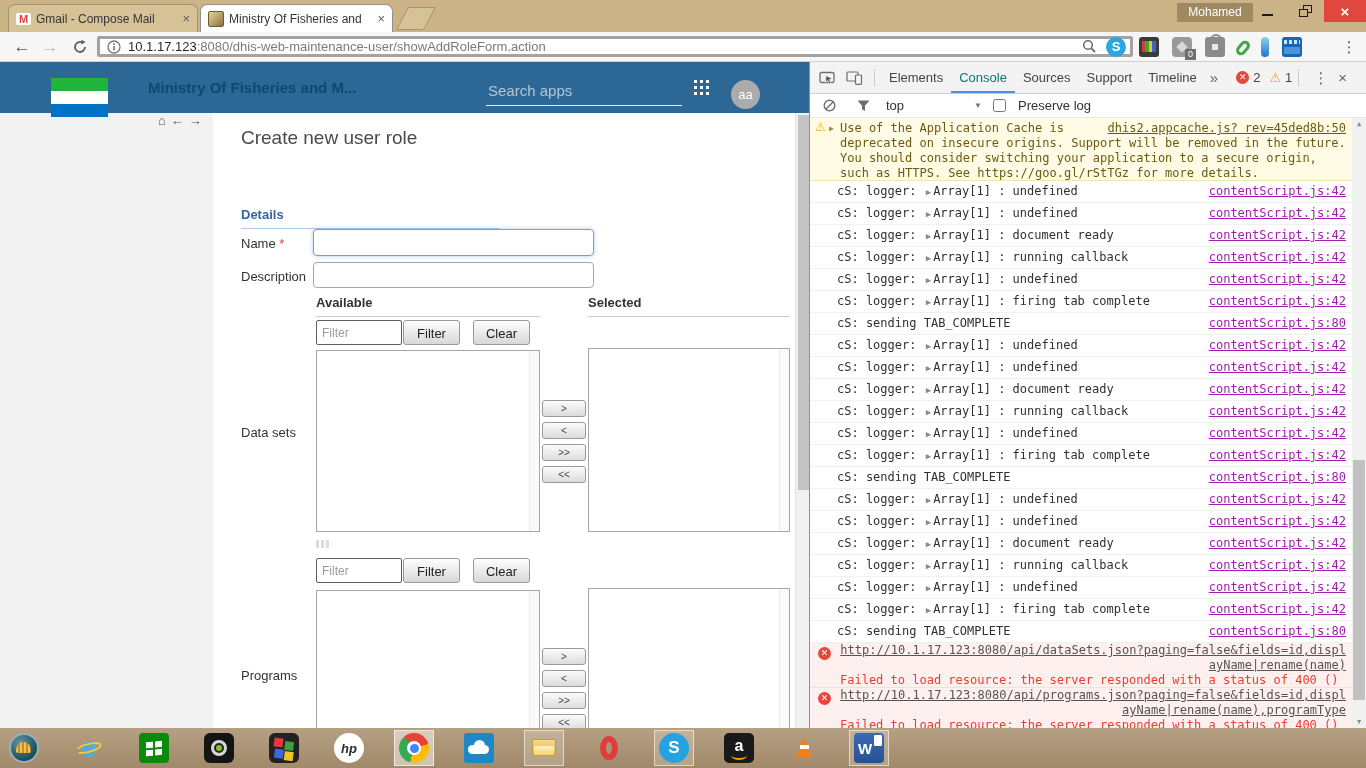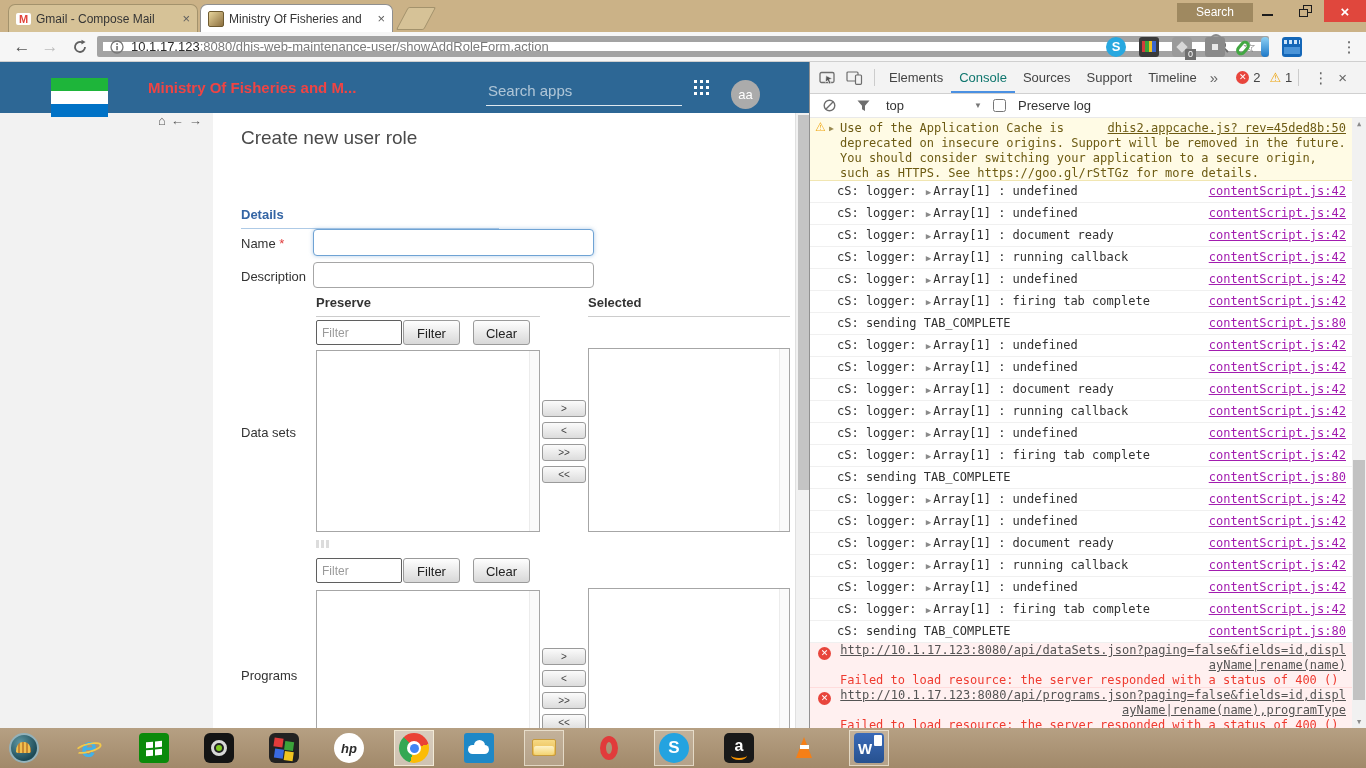--- a/index.html
+++ b/index.html
@@ -35,22 +35,22 @@
     font-size:15px;font-weight:bold;}
 
   
   #navbar{position:absolute;left:0;top:32px;width:1366px;height:30px;background:#f6f6f6;
     border-bottom:1px solid #cfcfcf;box-sizing:border-box;}
   .nav-ico{position:absolute;top:32px;height:29px;display:flex;align-items:center;
     justify-content:center;font-size:17px;}
   #nav-back{left:8px;width:28px;color:#565656;}
   #nav-fwd{left:36px;width:28px;color:#bcbcbc;}
   #nav-reload{left:66px;width:28px;}
-  #addressbar{position:absolute;left:97px;top:36px;width:1172px;height:21px;background:#fff;
-    border:6px solid #a3a3a3;border-radius:2px;display:flex;align-items:center;
+  #addressbar{position:absolute;left:97px;top:36px;width:1036px;height:21px;background:#fff;
+    border:3px solid #a3a3a3;border-radius:2px;display:flex;align-items:center;
     padding:0 7px;box-sizing:border-box;font-size:13px;}
   #url-host{color:#2b2b2b;margin-left:7px;}
   #url-path{color:#7a7a7a;}
   .ab-spacer{flex:1;}
   #ab-star{color:#6a6a6a;font-size:15px;margin-left:13px;}
   #ext-icons{position:absolute;left:1106px;top:32px;height:29px;display:flex;
     align-items:center;gap:13px;}
   .ext{position:relative;width:20px;height:20px;display:block;flex:none;}
   .ext-glyph{position:absolute;inset:0;display:flex;align-items:center;justify-content:center;}
   .ext-skype{background:#28a8e0;border-radius:50%;color:#fff;font-size:13px;font-weight:bold;}
@@ -76,21 +76,21 @@
   .ext-film::before{content:"";position:absolute;left:2px;right:2px;bottom:3px;height:7px;
     background:#4a94d8;}
   #nav-menu{position:absolute;left:1340px;top:32px;width:18px;height:29px;display:flex;
     align-items:center;justify-content:center;color:#555;font-size:15px;}
 
   
   #dhis-header{position:absolute;left:0;top:62px;width:810px;height:51px;background:#2d6795;}
   #flag{position:absolute;left:51px;top:78px;width:57px;height:39px;z-index:3;}
   #flag i{display:block;width:100%;height:13px;}
   #dhis-title{position:absolute;left:148px;top:62px;height:51px;display:flex;align-items:center;
-    color:#ef4444;font-weight:bold;font-size:15px;}
+    color:#0c4a6e;font-weight:bold;font-size:15px;}
   #search-apps{position:absolute;left:486px;top:76px;width:196px;height:30px;}
   #search-apps input{width:100%;height:100%;background:transparent;border:none;outline:none;
     border-bottom:1px solid rgba(255,255,255,.85);color:#fff;font-size:15px;
     font-family:"Liberation Sans",sans-serif;box-sizing:border-box;}
   #search-apps input::placeholder{color:rgba(255,255,255,.62);}
   #apps-grid{position:absolute;left:694px;top:80px;width:16px;height:16px;}
   #apps-grid i{position:absolute;left:0;top:0;width:3px;height:3px;background:#fff;
     box-shadow:6px 0 0 #fff,12px 0 0 #fff,0 6px 0 #fff,6px 6px 0 #fff,12px 6px 0 #fff,
     0 12px 0 #fff,6px 12px 0 #fff,12px 12px 0 #fff;}
   #avatar{position:absolute;left:731px;top:80px;width:29px;height:29px;border-radius:50%;
@@ -264,21 +264,21 @@
       <span class="fav-gmail">M</span>
       <span class="tab-label">Gmail - Compose Mail</span>
       <span class="tab-close">×</span>
     </div>
     <div class="tab" id="tab-dhis">
       <span class="fav-dhis"></span>
       <span class="tab-label">Ministry Of Fisheries and</span>
       <span class="tab-close">×</span>
     </div>
     <div id="newtab-btn"></div>
-    <div id="user-chip">Search</div>
+    <div id="user-chip">Mohamed</div>
     <div class="win-btn" id="btn-min">
         <i></i>
       </div>
     <div class="win-btn" id="btn-restore">
       <span class="rst">
           <i class="back"></i>
           <i class="front"></i>
         </span>
     </div>
     <div class="win-btn" id="btn-close">×</div>
@@ -349,21 +349,21 @@
     <div id="page-title">Create new user role</div>
     <div id="details-head">Details</div>
 
     <div class="lbl" style="left:28px;top:123px">
       <span>Name</span> <span class="req">*</span>
     </div>
     <input id="inp-name" type="text" style="">
     <div class="lbl" style="left:28px;top:156px">Description</div>
     <input id="inp-desc" type="text" style="">
 
-    <div class="col-head" id="head-avail">Preserve</div>
+    <div class="col-head" id="head-avail">Available</div>
     <div class="col-head" id="head-sel">Selected</div>
 
     <input class="filter-inp" style="left: 103px; top: 207px;" type="text" placeholder="Filter">
     <button class="btn" style="left:190px;top:207px;width:57px">Filter</button>
     <button class="btn" style="left:260px;top:207px;width:57px">Clear</button>
     <div class="listbox" style="left:103px;top:237px;width:224px;height:182px">
         <span class="lb-scroll"></span>
       </div>
     <div class="listbox" style="left:375px;top:235px;width:202px;height:184px">
         <span class="lb-scroll"></span>

